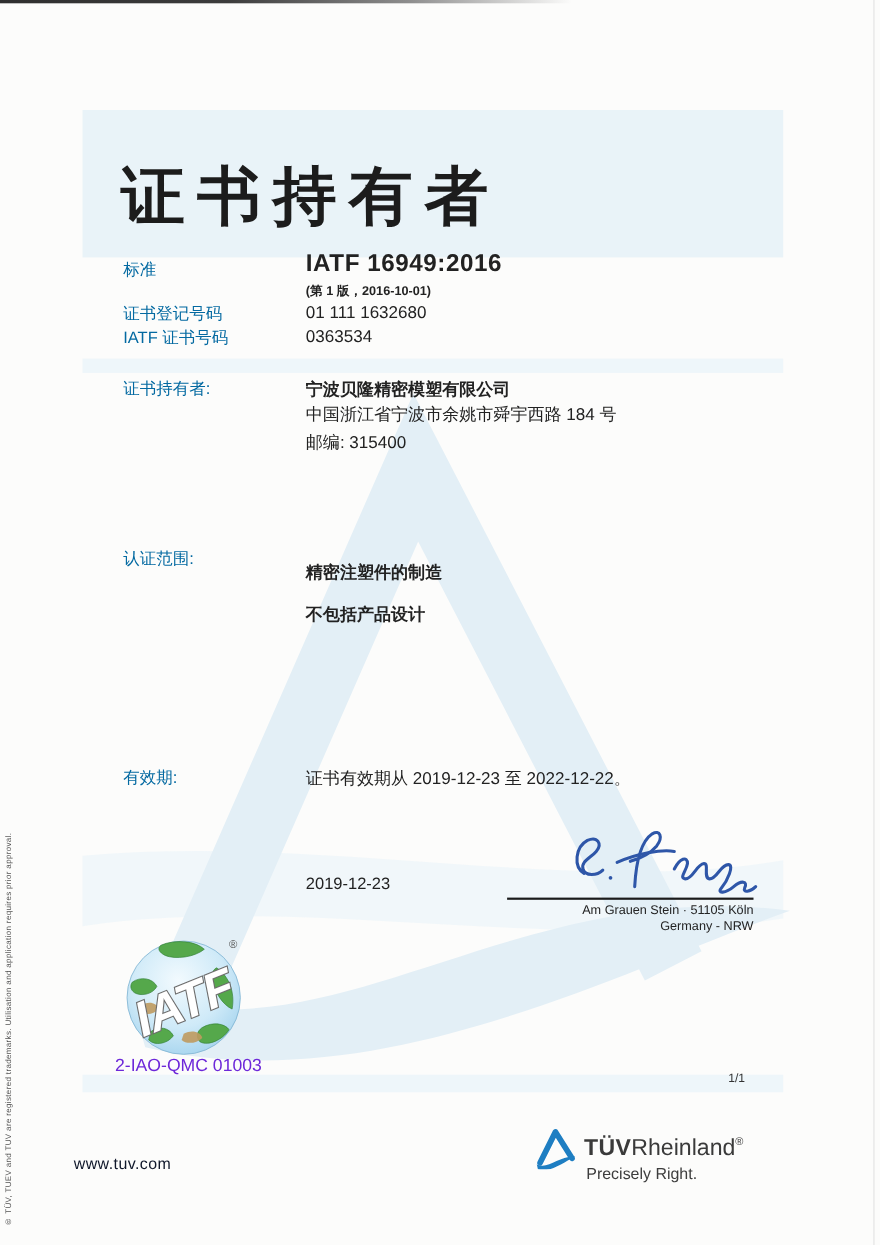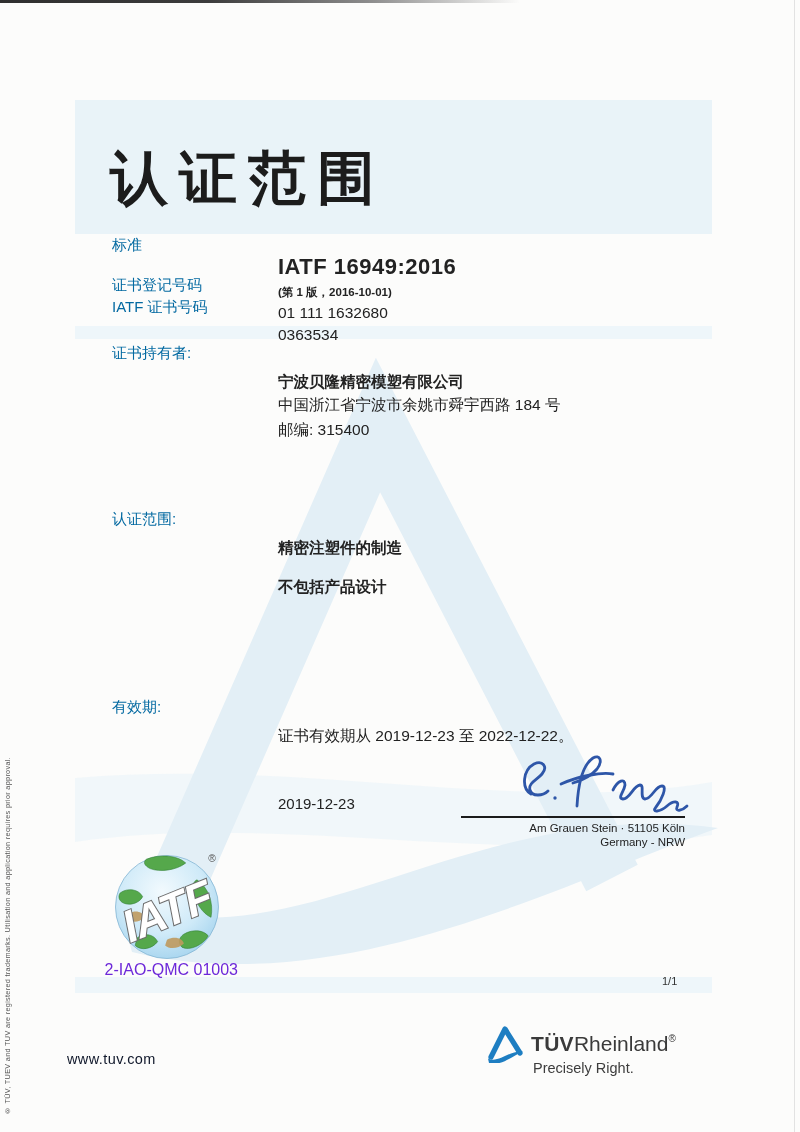--- a/index.html
+++ b/index.html
@@ -15,21 +15,21 @@
   
   .band{left:75px;width:637px;z-index:1;}
   .band-top{top:100px;height:134px;background:#e9f3f8;}
   .band-mid{top:326px;height:13px;background:#eef6fa;}
   .band-low{top:977px;height:16px;background:#eef6fa;}
   .watermark{left:0;top:0;width:800px;height:1132px;z-index:1;}
   .content{z-index:3;}
   
   .title{left:110px;top:140px;font-size:58px;font-weight:700;letter-spacing:11px;color:#1c1c1c;}
   .label-col{left:112px;font-size:15px;color:#0369a1;}
-  .value-col{left:278px;font-size:15.5px;color:#222;margin-top:28px;}
+  .value-col{left:278px;font-size:15.5px;color:#222;}
   .std-value{font-size:22px;font-weight:700;letter-spacing:.5px;}
   .std-edition{font-size:11.5px;font-weight:700;}
   .bold{font-weight:700;}
   .statement{width:450px;}
   .date{left:278px;top:795px;font-size:15px;}
   .sig-line{left:461px;top:816px;width:224px;height:2px;background:#1b1b1b;}
   .org-block{left:385px;top:821px;width:300px;text-align:right;font-size:11.5px;line-height:14.2px;color:#232323;}
   .page-indicator{left:662px;top:975px;font-size:11px;color:#333;}
   .website{left:67px;top:1051px;font-size:14.5px;letter-spacing:.4px;color:#0f172a;}
   .iatf-code{left:98px;top:961px;width:140px;text-align:right;font-size:16px;color:#6d28d9;}
@@ -54,38 +54,38 @@
   <div class="abs band band-top"></div>
   <div class="abs band band-mid"></div>
   <div class="abs band band-low"></div>
 
   <svg class="abs watermark" viewBox="0 0 800 1132" aria-hidden="true">
     <path d="M75,778 C300,758 520,815 712,782 L712,835 C500,868 280,812 75,842 Z" fill="#edf5fa" opacity="0.7"></path>
     <path d="M160,922 L378,425 L612,878" fill="none" stroke="#e3eff6" stroke-width="58"></path>
     <path d="M118,903 C300,968 470,795 718,828 C560,884 340,1002 132,952 Z" fill="#e3eff6"></path>
   </svg>
 
-  <div class="abs content title">认证范围</div>
+  <div class="abs content title">证书持有者</div>
 
   <div class="abs content label-col" style="top:236px;">标准</div>
   <div class="abs content value-col std-value" style="top:226px;">IATF 16949:2016</div>
   <div class="abs content value-col std-edition" style="top:257px;">(第 1 版，2016-10-01)</div>
 
   <div class="abs content label-col" style="top:276px;">证书登记号码</div>
   <div class="abs content value-col" style="top:276px;">01 111 1632680</div>
 
   <div class="abs content label-col" style="top:298px;">IATF 证书号码</div>
   <div class="abs content value-col" style="top:298px;text-align:right;">0363534</div>
 
   <div class="abs content label-col" style="top:344px;">证书持有者:</div>
   <div class="abs content value-col bold" style="top:344px;">宁波贝隆精密模塑有限公司</div>
   <div class="abs content value-col" style="top:367px;">中国浙江省宁波市余姚市舜宇西路 184 号</div>
   <div class="abs content value-col" style="top:392px;">邮编: 315400</div>
 
-  <div class="abs content label-col" style="top:510px;">认证范围:</div>
+  <div class="abs content label-col" style="top:499px;">认证范围:</div>
   <div class="abs content value-col bold" style="top:510px;">精密注塑件的制造</div>
   <div class="abs content value-col bold" style="top:549px;">不包括产品设计</div>
 
 
   <div class="abs content label-col" style="top:698px;">有效期:</div>
   <div class="abs content value-col" style="top:698px;">证书有效期从 2019-12-23 至 2022-12-22。</div>
 
   <div class="abs content date">2019-12-23</div>
 
   <svg class="abs content" style="left:515px;top:752px;" width="178" height="64" viewBox="0 0 178 64" aria-hidden="true">

